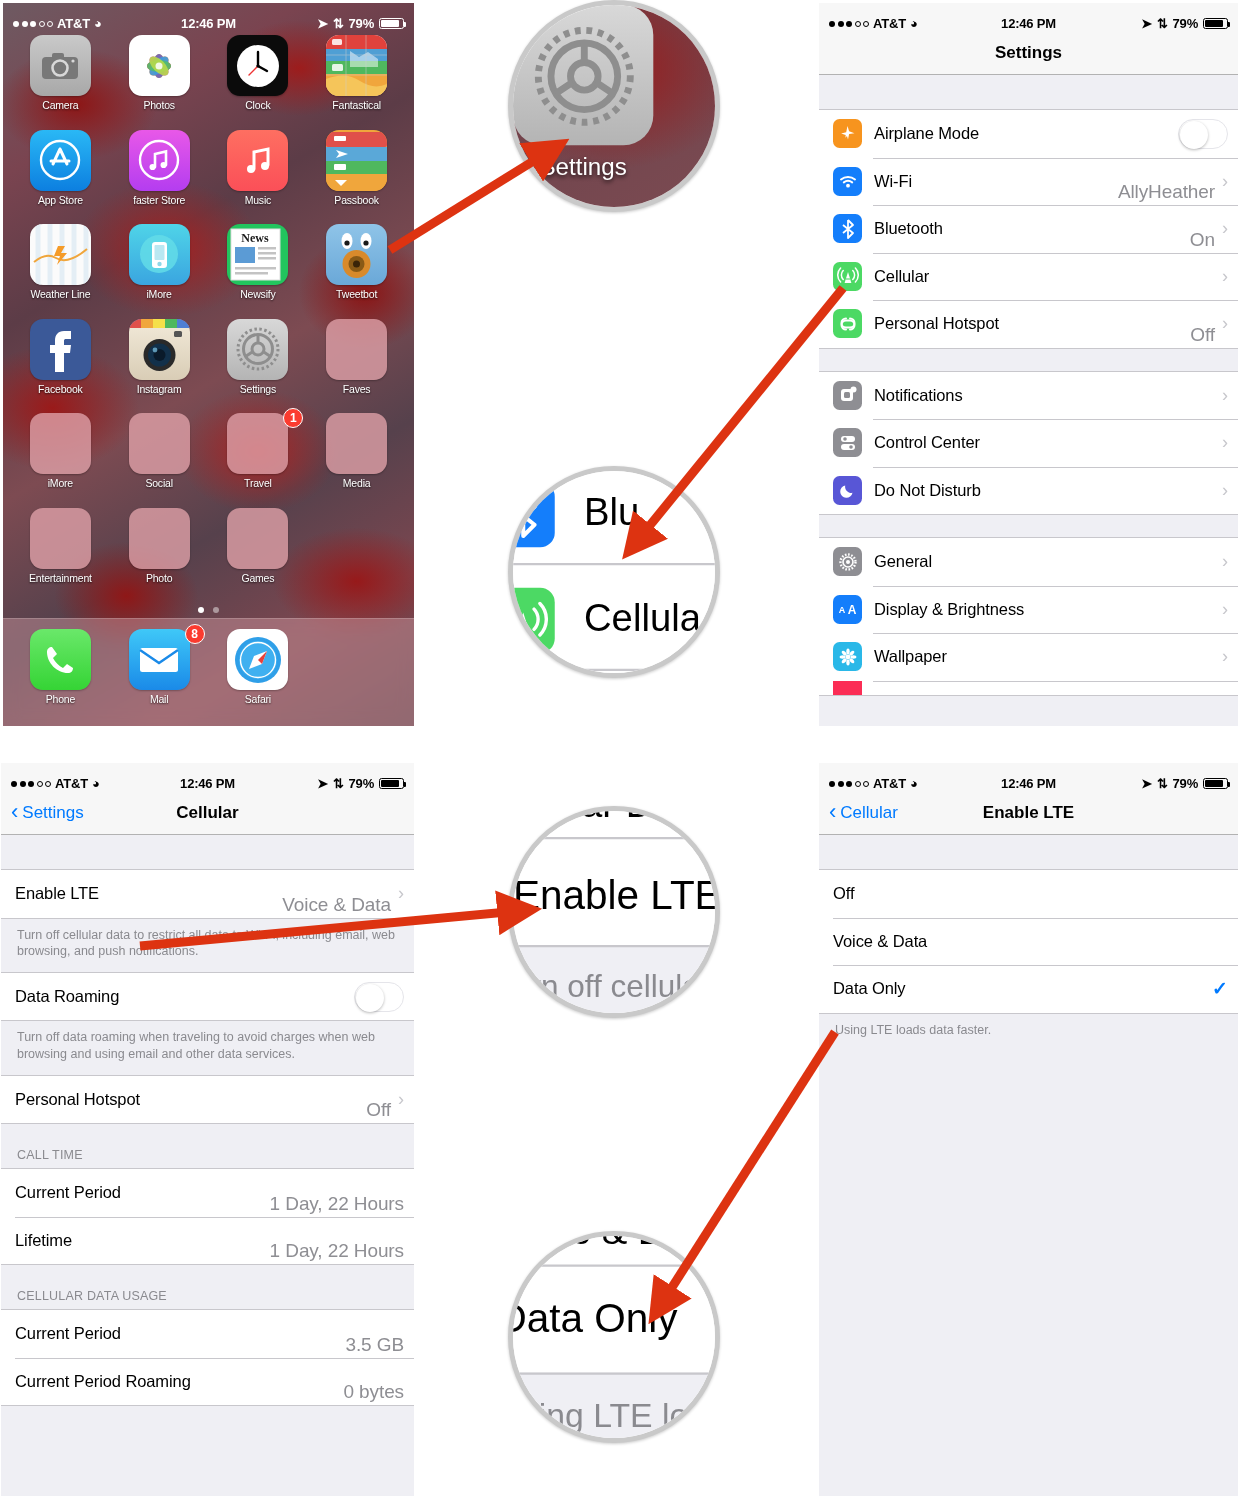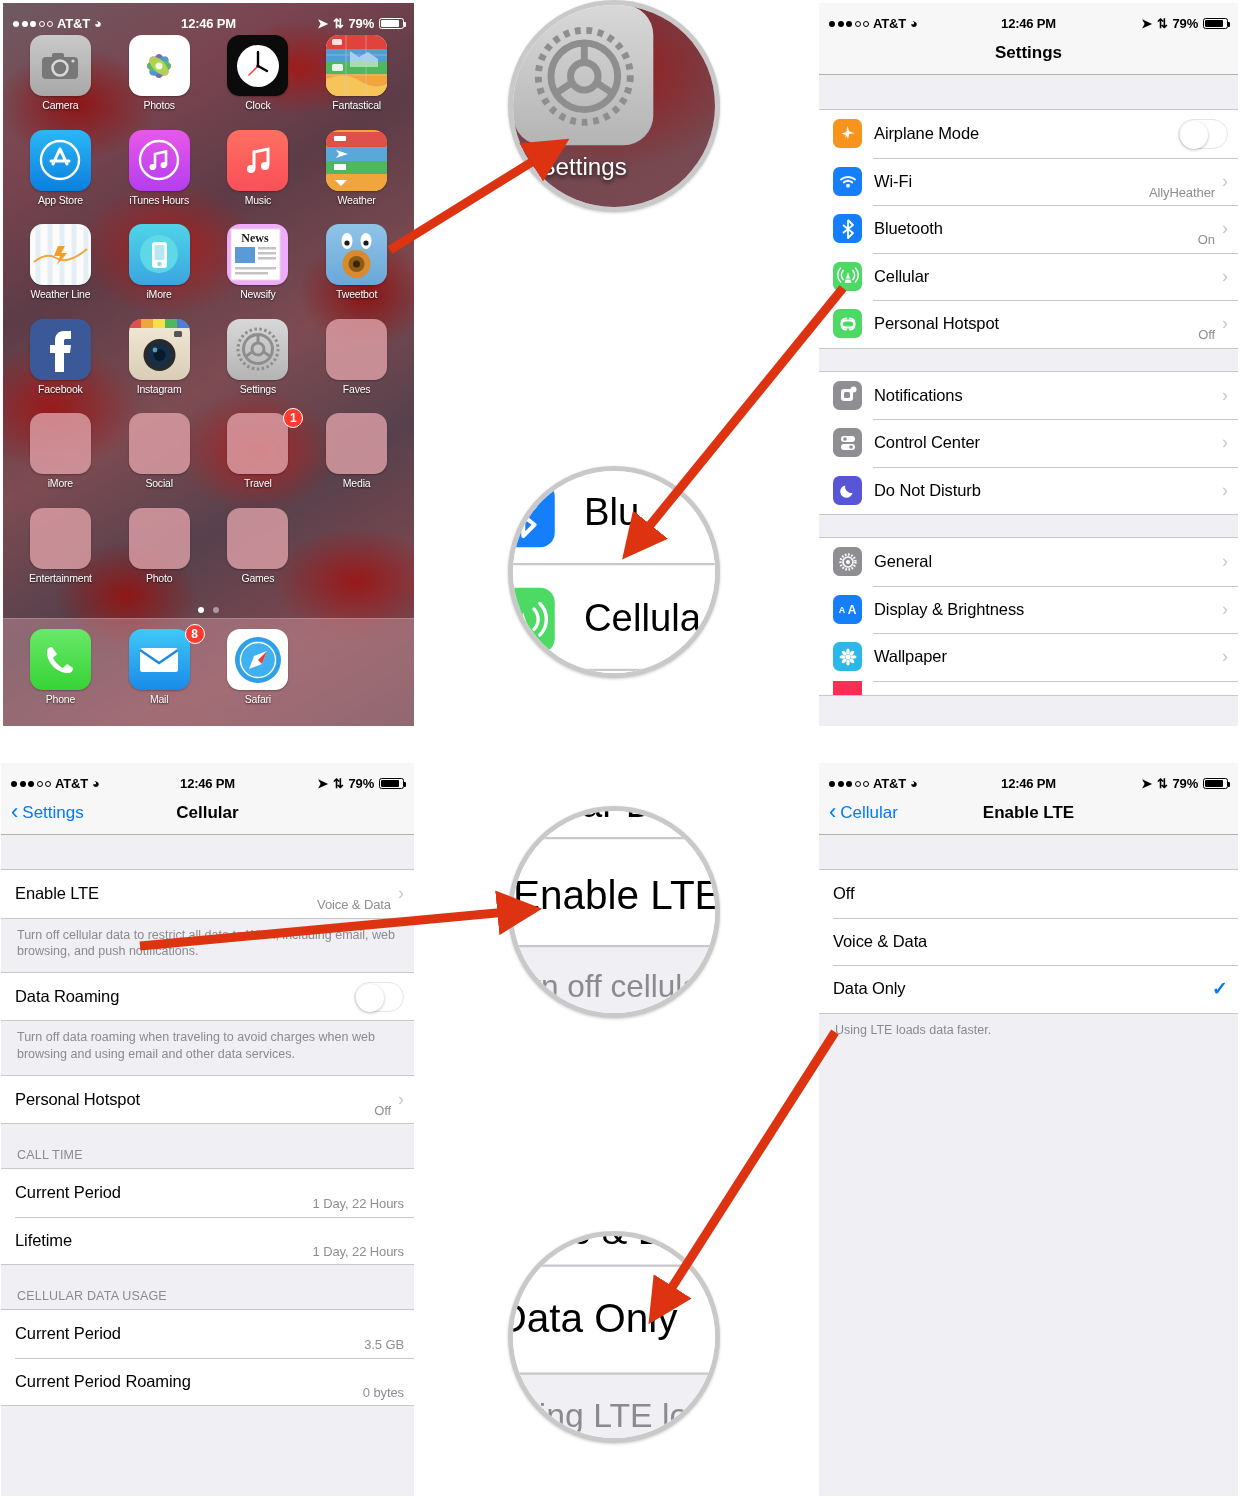--- a/index.html
+++ b/index.html
@@ -145,21 +145,21 @@
   .row + .row::before {
     content: ""; position: absolute; left: 14px; right: 0; top: 0; height: 1px; background: #c8c7cc;
   }
   .row.with-icon + .row.with-icon::before { left: 54px; }
   .row .icon {
     width: 29px; height: 29px; border-radius: 6.5px; margin-right: 12px;
     display: flex; align-items: center; justify-content: center; flex: none;
     color: #fff;
   }
   .row .label { font-size: 16.5px; color: #000; letter-spacing: -0.1px; }
-  .row .value { margin-left: auto; color: #8e8e93; font-size: 13px; letter-spacing: -0.1px; margin-top: 22px; }
+  .row .value { margin-left: auto; color: #8e8e93; font-size: 19px; letter-spacing: -0.1px; margin-top: 22px; }
   .row .chev { color: #c7c7cc; font-size: 18px; margin-left: 7px; font-weight: 500; }
   .row .check { margin-left: auto; color: #007aff; font-size: 19px; font-weight: bold; }
   .toggle {
     margin-left: auto; width: 50px; height: 30px; border-radius: 15px; position: relative;
     background: #fff; border: 1px solid #e5e5ea; flex: none;
   }
   .toggle.on { background: #4cd964; border-color: #4cd964; }
   .toggle i {
     position: absolute; top: 1px; left: 1px; width: 28px; height: 28px; border-radius: 50%;
     background: #fff; box-shadow: 0 1px 3px rgba(0,0,0,.28); display: block;
@@ -291,21 +291,21 @@
       </div>
       <div class="app">
         <div class="ic" style="background:linear-gradient(#e858e8,#b43df0)">
           <svg width="46" height="46" viewBox="0 0 46 46">
               <circle cx="23" cy="23" r="19" fill="none" stroke="#fff" stroke-width="2.4"></circle>
               <path d="M19 30V17l11-2.5V28" fill="none" stroke="#fff" stroke-width="2.6" stroke-linecap="round"></path>
               <circle cx="16.6" cy="30" r="3.1" fill="#fff"></circle>
               <circle cx="27.6" cy="28" r="3.1" fill="#fff"></circle>
             </svg>
         </div>
-        <div class="nm">iTunes Hours</div>
+        <div class="nm">faster Store</div>
       </div>
       <div class="app">
         <div class="ic" style="background:linear-gradient(#fe6f61,#fb4f58)">
           <svg width="38" height="38" viewBox="0 0 38 38">
               <path d="M15 28V11l14-3v16" fill="none" stroke="#fff" stroke-width="3" stroke-linecap="round"></path>
               <circle cx="12" cy="28" r="4" fill="#fff"></circle>
               <circle cx="26" cy="25" r="4" fill="#fff"></circle>
             </svg>
         </div>
         <div class="nm">Music</div>
@@ -318,21 +318,21 @@
               <rect y="31" width="61" height="13" fill="#4fb85e"></rect>
               <rect y="44" width="61" height="17" fill="#f0a63c"></rect>
               <g fill="#fff">
                 <rect x="8" y="6" width="12" height="5" rx="1"></rect>
                 <path d="M10 20 l12 4 -12 4 3-4z"></path>
                 <rect x="8" y="34" width="12" height="6" rx="1"></rect>
                 <path d="M9 50h12l-6 6z"></path>
               </g>
             </svg>
         </div>
-        <div class="nm">Weather</div>
+        <div class="nm">Passbook</div>
       </div>
 
       <div class="app">
         <div class="ic" style="background:#fbfbfb">
           <svg width="61" height="61" viewBox="0 0 61 61">
               <g stroke="#e4eef5" stroke-width="5">
                 <path d="M8 0v61M20 0v61M32 0v61M44 0v61M56 0v61"></path>
               </g>
               <path d="M4 38 q12 -10 22 -4 q12 7 31 -9" fill="none" stroke="#f0a63c" stroke-width="2"></path>
               <path d="M28 22 l7 0 -4 7 6 0 -10 12 3-9 -6 0z" fill="#f59b28"></path>
@@ -345,21 +345,21 @@
           <svg width="50" height="50" viewBox="0 0 50 50">
               <circle cx="25" cy="24" r="19" fill="#63dce8" opacity=".85"></circle>
               <rect x="18" y="12" width="15" height="26" rx="3.2" fill="#fff"></rect>
               <circle cx="25.5" cy="34" r="2.2" fill="#8fd8e8"></circle>
               <rect x="20.5" y="15" width="10" height="15" rx="1" fill="#b9e8f2"></rect>
             </svg>
         </div>
         <div class="nm">iMore</div>
       </div>
       <div class="app">
-        <div class="ic" style="background:#f0abfc">
+        <div class="ic" style="background:#22c55e">
           <svg width="61" height="61" viewBox="0 0 61 61">
               <rect x="4" y="5" width="49" height="51" fill="#fff" stroke="#ddd"></rect>
               <text x="28" y="18" font-size="12" font-family="serif" font-weight="bold" text-anchor="middle" fill="#1a1a1a">News</text>
               <rect x="8" y="23" width="20" height="16" fill="#5b9bd5"></rect>
               <g fill="#c3c3c3">
                 <rect x="31" y="23" width="18" height="2.5"></rect>
                 <rect x="31" y="28" width="18" height="2.5"></rect>
                 <rect x="31" y="33" width="18" height="2.5"></rect>
                 <rect x="8" y="43" width="41" height="2.5"></rect>
                 <rect x="8" y="48" width="33" height="2.5"></rect>

